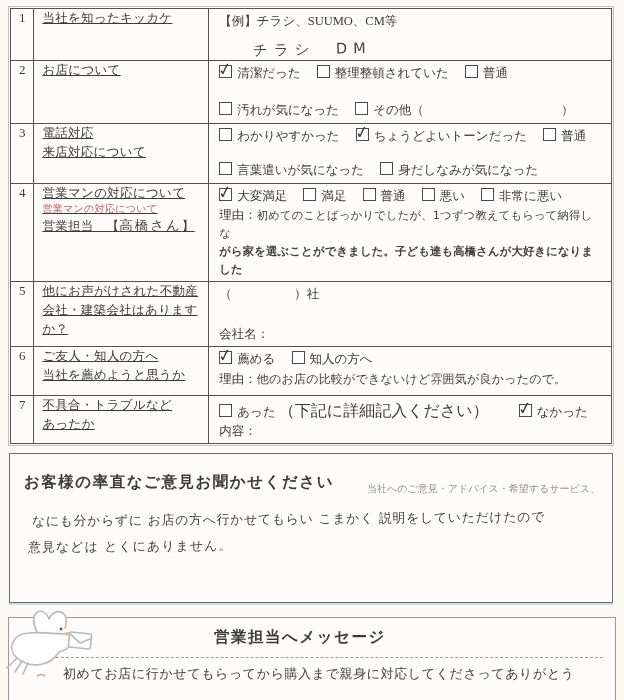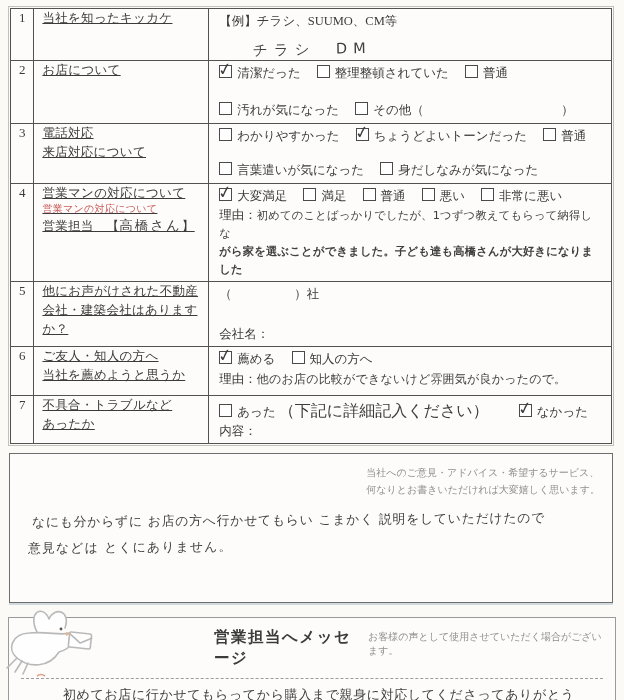--- a/index.html
+++ b/index.html
@@ -71,21 +71,21 @@
 
   
   .feedback-box{
     width:604px;height:150px;margin:9px auto 0 9px;
     border:1.6px solid #6e6e6e;background:#fdfcfa;
     box-shadow:0 2px 0 rgba(160,180,195,.45);
     box-sizing:border-box;padding:10px 12px 0 14px;
   }
   .fb-head{display:flex;align-items:flex-start;}
   .fb-title{font-size:15.5px;font-weight:bold;letter-spacing:1.5px;margin-top:8px;}
-  .fb-note{margin-left:auto;font-size:10px;color:#8f8f8f;line-height:1.7;text-align:left;}
+  .fb-note{margin-left:auto;font-size:10px;color:#8f8f8f;line-height:1.7;text-align:left;margin-top:16px;}
   .fb-hw1{font-size:12.8px;margin:14px 0 0 8px;letter-spacing:.8px;transform:rotate(-.5deg);}
   .fb-hw2{font-size:12.8px;margin:9px 0 0 4px;letter-spacing:1.2px;transform:rotate(-.5deg);}
 
   
   .message-box{
     width:608px;height:139px;margin:14px auto 0 8px;
     border:1.6px solid #9a9a9a;background:#fdfcfa;
     box-shadow:0 3px 0 rgba(160,180,200,.55);
     box-sizing:border-box;position:relative;
   }
@@ -211,23 +211,23 @@
         <span class="opt" style="margin-left:14px;"><span class="box checked"></span><span>なかった</span></span>
       </div>
       <div>内容：</div>
     </td>
   </tr>
 </tbody>
   </table>
 
 <div class="feedback-box">
   <div class="fb-head">
+    <div class="fb-title">お客様の率直なご意見お聞かせください</div>
     <div class="fb-note">
       <div>当社へのご意見・アドバイス・希望するサービス、</div>
-      <div>何なりとお書きいただければ大変嬉しく思います。</div>
     </div>
   </div>
   <div class="hw fb-hw1">なにも分からずに お店の方へ行かせてもらい こまかく 説明をしていただけたので</div>
   <div class="hw fb-hw2">意見などは とくにありません。</div>
 </div>
 
 <div class="message-box">
   <svg class="dove" viewBox="0 0 118 86" xmlns="http://www.w3.org/2000/svg">
     <g fill="#fefefe" stroke="#b9b9b9" stroke-width="1.6" stroke-linejoin="round" stroke-linecap="round">
       <path d="M34 30 C24 10 40 2 46 17 C52 4 68 9 62 26"></path>
@@ -235,21 +235,20 @@
       <path d="M14 56 L4 66 M19 59 L12 70 M25 61 L20 72"></path>
       <rect x="66" y="31" width="22" height="15" rx="1.5" transform="rotate(6 77 38)"></rect>
       <path d="M66.5 33 L77.5 41 L88.5 35" fill="none" transform="rotate(6 77 38)"></path>
     </g>
     <circle cx="58" cy="27" r="1.4" fill="#555"></circle>
     <path d="M63 30 L67 32 L63 34 Z" fill="#e8b48a" stroke="none"></path>
     <path d="M34 74 q4 -3 8 0" fill="none" stroke="#d9a08c" stroke-width="1.6"></path>
   </svg>
   <div class="msg-head">
     <div class="msg-title">営業担当へメッセージ</div>
-    <div class="msg-note">お客様の声として使用させていただく場合がございます。</div>
   </div>
   <div class="msg-rows">
     <div class="msg-row">
       <span class="hw msg-hw1">初めてお店に行かせてもらってから購入まで親身に対応してくださってありがとう</span>
     </div>
 
   </div>
 </div>
 
 </body></html>

